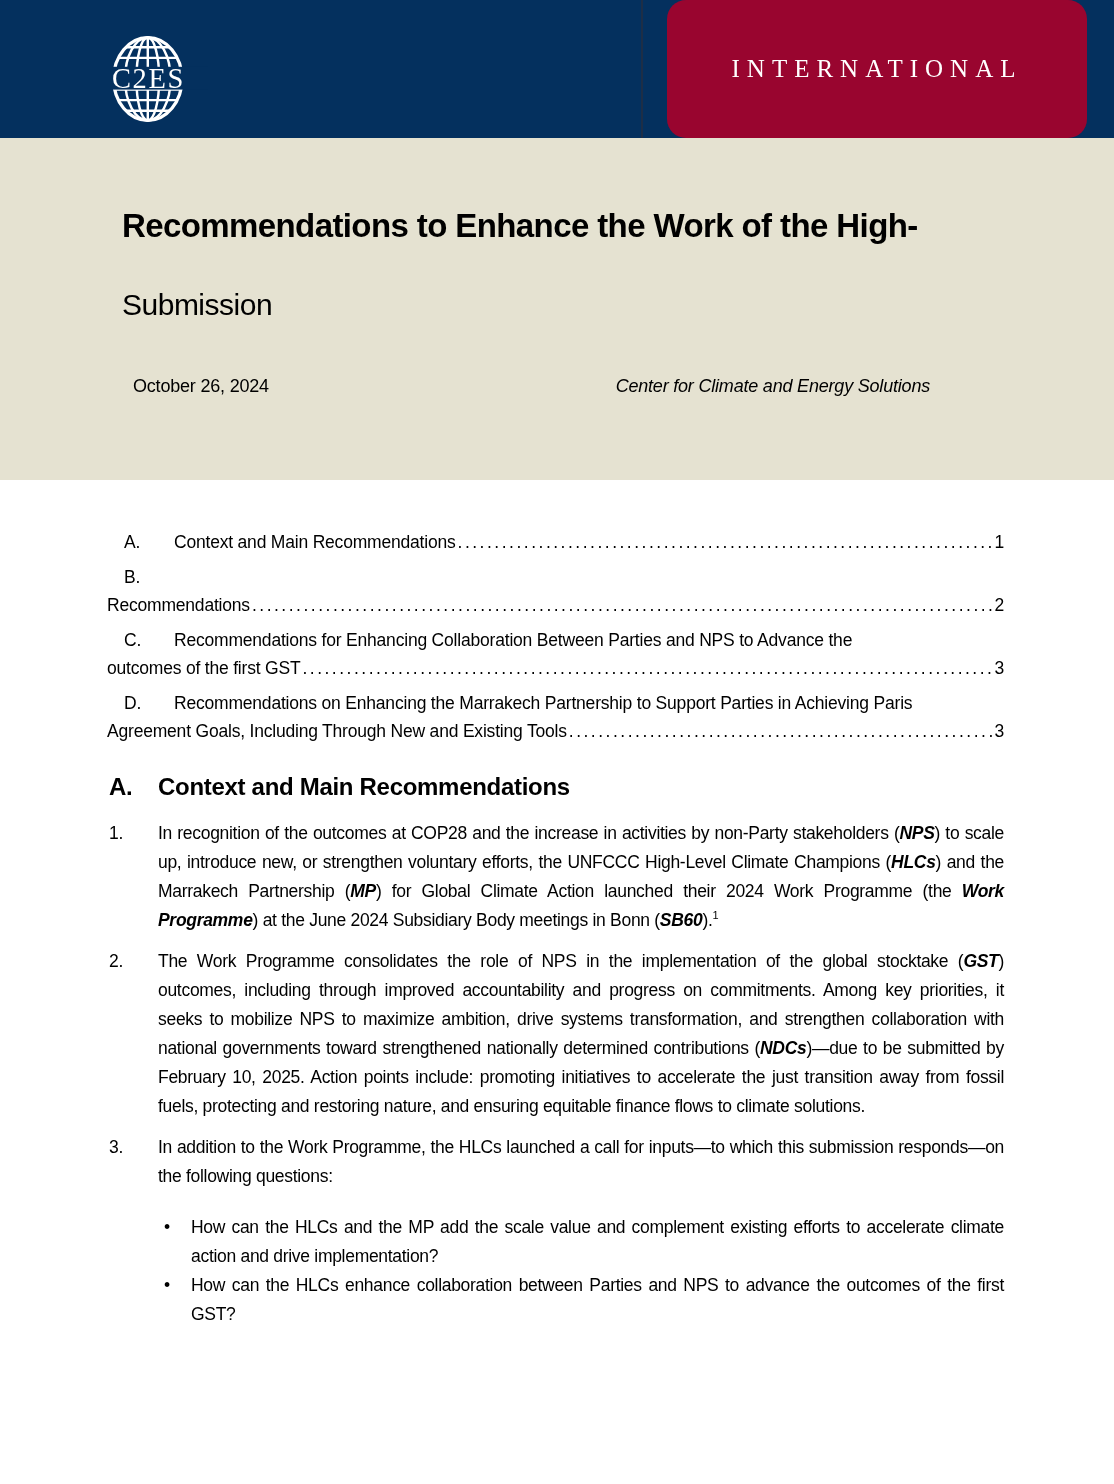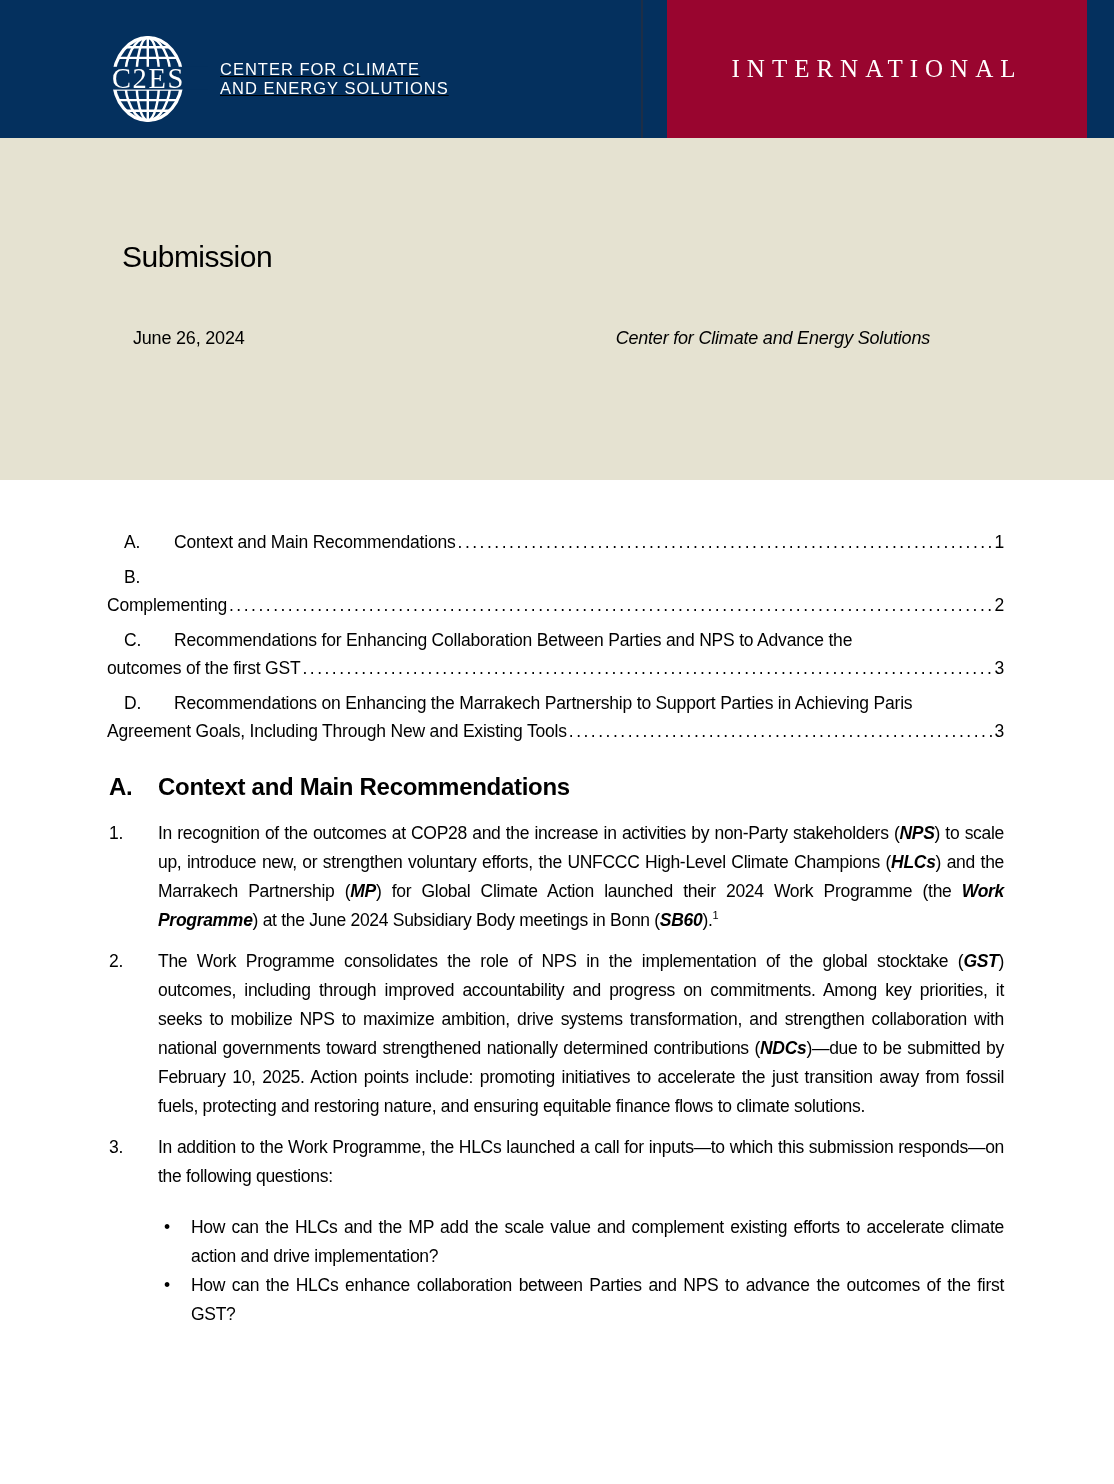--- a/index.html
+++ b/index.html
@@ -5,21 +5,21 @@
   html,body{margin:0;padding:0;background:#ffffff;}
   .page{position:relative;width:1114px;height:1484px;background:#ffffff;overflow:hidden;
         font-family:"Liberation Sans", sans-serif;color:#000;}
 
   
   .header{position:relative;width:1114px;height:138px;background:#04305e;}
   .logo{position:absolute;left:112px;top:26px;display:flex;align-items:center;text-decoration:underline;}
   .logo-name{margin-left:12px;color:#fff;font-size:16.5px;letter-spacing:1px;line-height:19.5px;font-weight:400;}
   .junction{position:absolute;left:641px;top:0;width:26px;height:138px;background:#04305e;border-left:2px solid #1d2e47;}
   .red-banner{position:absolute;left:667px;top:0;width:420px;height:138px;background:#99052f;
-              display:flex;align-items:center;justify-content:center;}
+              display:flex;align-items:center;justify-content:center;border-radius:19px;}
   .banner-label{color:#fff;font-family:"Liberation Serif", serif;font-size:25px;letter-spacing:7px;font-weight:400;}
 
   
   .masthead{box-sizing:border-box;width:1114px;height:342px;background:#e5e2d1;
             padding:64px 110px 0 122px;}
   .title-line{display:block;font-size:33px;line-height:48px;font-weight:700;letter-spacing:-0.6px;white-space:nowrap;}
   .title{margin:0;}
   .subtitle{margin-top:38px;font-size:30px;line-height:34px;font-weight:400;letter-spacing:-0.5px;}
   .date-row{margin-top:54px;margin-left:11px;width:797px;display:flex;justify-content:space-between;
             font-size:18px;letter-spacing:-0.2px;}
@@ -66,57 +66,54 @@
           <line x1="8" y1="79" x2="80" y2="79"></line>
           <line x1="17" y1="92" x2="71" y2="92"></line>
           <ellipse cx="44" cy="53" rx="28" ry="51"></ellipse>
           <ellipse cx="44" cy="53" rx="14" ry="51"></ellipse>
           <line x1="44" y1="2" x2="44" y2="104"></line>
         </g>
         <ellipse cx="44" cy="53" rx="42" ry="51" stroke="#ffffff" stroke-width="4" fill="none"></ellipse>
         <rect x="0" y="38" width="118" height="28" fill="#04305e"></rect>
         <text x="0" y="63.5" fill="#ffffff" font-family="Liberation Serif, serif" font-size="35" letter-spacing="2">C2ES</text>
       </svg>
-      <div class="logo-name">
-        <div>CENTER FOR CLIMATE</div>
-        <div>AND ENERGY SOLUTIONS</div>
-      </div>
     </div>
     <div class="junction"></div>
     <div class="red-banner">
       <span class="banner-label">INTERNATIONAL</span>
     </div>
   </header>
 
   <section class="masthead">
     <h1 class="title">
+      <span class="title-line">Recommendations to Enhance the Work of the High-</span>
     </h1>
     <div class="subtitle">Submission</div>
     <div class="date-row">
-      <span>June 26, 2024</span>
+      <span>October 26, 2024</span>
       <span class="org">Center for Climate and Energy Solutions</span>
     </div>
   </section>
 
   <main class="page-body">
     <nav class="toc" id="toc">
         <div class="toc-entry">
           <div class="toc-line">
             <span class="toc-letter">A.</span>
             <span class="toc-text">Context and Main Recommendations</span>
             <span class="dots">................................................................................................................................................................................................................................................</span>
             <span class="toc-page">1</span>
           </div>
         </div>
         <div class="toc-entry">
           <div class="toc-line">
             <span class="toc-letter">B.</span>
           </div>
           <div class="toc-line">
-            <span class="toc-text">Complementing</span>
+            <span class="toc-text">Recommendations</span>
             <span class="dots">................................................................................................................................................................................................................................................</span>
             <span class="toc-page">2</span>
           </div>
         </div>
         <div class="toc-entry">
           <div class="toc-line">
             <span class="toc-letter">C.</span>
             <span class="toc-text">Recommendations for Enhancing Collaboration Between Parties and NPS to Advance the</span>
           </div>
           <div class="toc-line">

